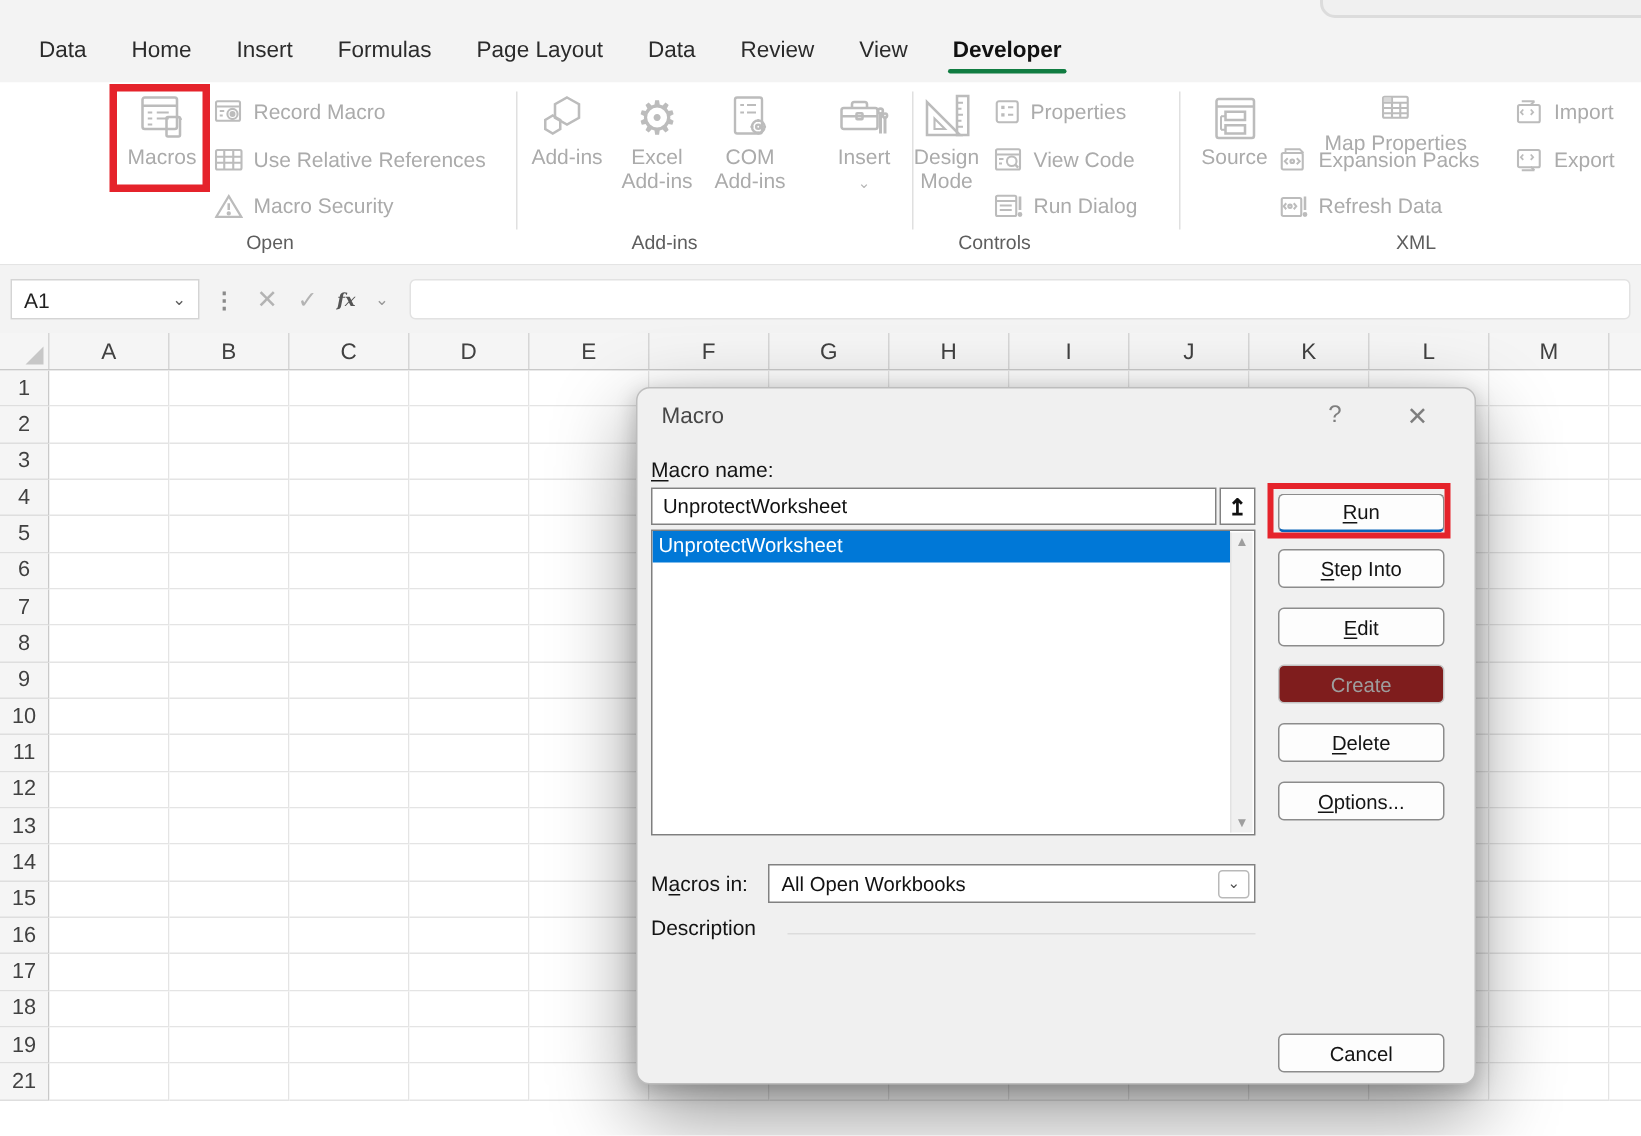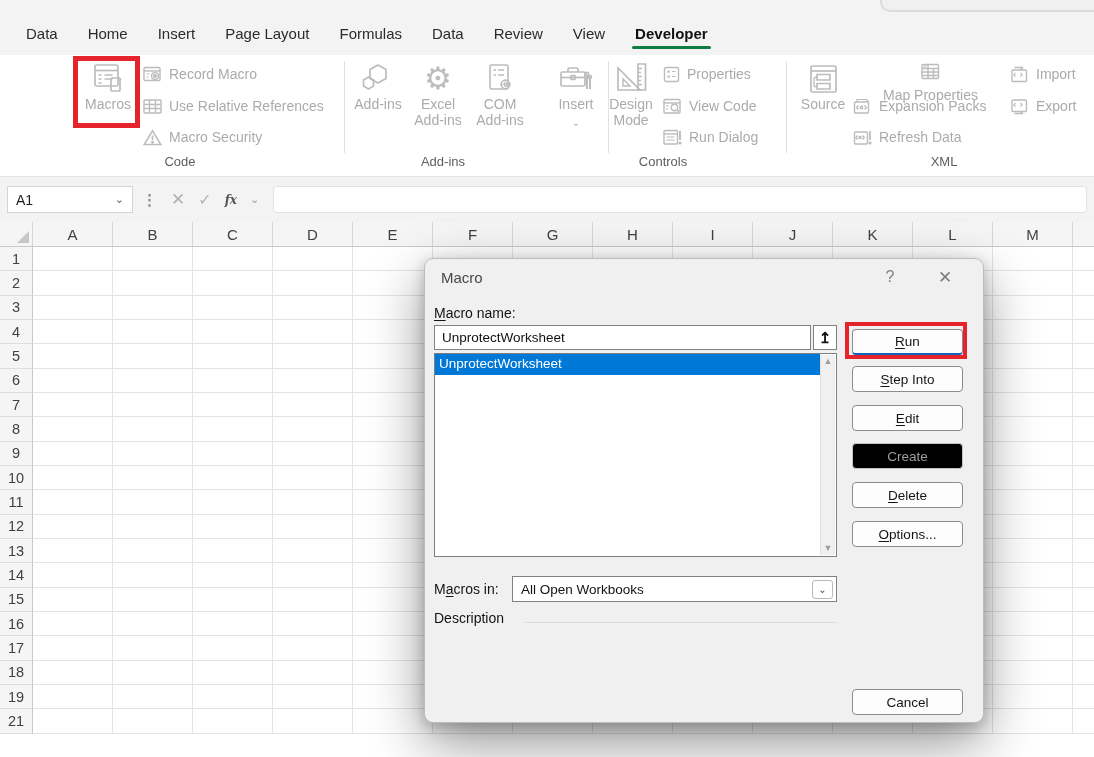--- a/index.html
+++ b/index.html
@@ -55,40 +55,40 @@
   .dlg-close { position:absolute; left:508px; top:8px; font-size:17px; color:#7e7e7e; width:24px; text-align:center; }
   .dlg-label { position:absolute; font-size:14px; color:#141414; }
   .namefield { position:absolute; left:9px; top:66px; width:377px; height:25px; background:#fff; border:1px solid #818181; font-size:13.5px; color:#111; padding:4px 7px; }
   .upload-btn { position:absolute; left:388px; top:66px; width:24px; height:25px; background:#fff; border:1px solid #818181; display:flex; align-items:center; justify-content:center; font-size:15px; font-weight:700; color:#111; }
   .macro-list { position:absolute; left:9px; top:94px; width:403px; height:204px; background:#fff; border:1px solid #7f7f7f; overflow:hidden; }
   .list-item-selected { height:21px; color:#fff; font-size:13.5px; padding:2px 0 0 4px; margin-right:16px; }
   .list-scrollbar { position:absolute; top:1px; right:1px; bottom:1px; width:15px; background:#f0f0f0; border-left:1px solid #e2e2e2; display:flex; flex-direction:column; justify-content:space-between; align-items:center; padding:2px 0; }
   .sb-arrow { color:#9e9e9e; font-size:9px; line-height:1; }
   .dlg-btn { position:absolute; left:427px; width:111px; height:26px; background:#fdfdfd; border:1px solid #8c8c8c; border-radius:4px; display:flex; align-items:center; justify-content:center; font-size:13.5px; color:#141414; }
   .dlg-btn.default { border-bottom:2px solid #0b64b8; }
-  .dlg-btn.disabled { color:#9e9e9e; border-color:#c3c3c3; background:#000000; }
+  .dlg-btn.disabled { color:#9e9e9e; border-color:#c3c3c3; background:#7f1d1d; }
   .dropdown { position:absolute; left:87px; top:317px; width:325px; height:26px; background:#fff; border:1px solid #818181; font-size:13.5px; color:#111; display:flex; align-items:center; padding-left:8px; }
   .dd-chev { position:absolute; right:3px; top:2.5px; width:21px; height:19px; border:1px solid #b9b9b9; border-radius:3px; display:flex; align-items:center; justify-content:center; font-size:10px; color:#4d4d4d; background:#fff; }
   .desc-line { position:absolute; left:100px; top:363px; width:312px; height:1px; background:#dcdcdc; }
 
   
   .hl-box { position:absolute; border-style:solid; z-index:20; }
   .hl-macros { left:73px; top:56px; width:67px; height:72px; border-width:5px; z-index:5; }
   .hl-run { left:845px; top:322px; width:122px; height:37px; border-width:4px; z-index:20; }
   u { text-decoration:underline; text-underline-offset:2px; }
 </style>
 </head>
 <body>
 
 <div class="tabbar">
   <div class="tab">Data</div>
   <div class="tab">Home</div>
   <div class="tab">Insert</div>
+  <div class="tab">Formulas</div>
   <div class="tab">Page Layout</div>
-  <div class="tab">Formulas</div>
   <div class="tab">Data</div>
   <div class="tab">Review</div>
   <div class="tab">View</div>
   <div class="tab active">
     <span>Developer</span>
     <span class="tab-underline" style="background-color: rgb(16, 124, 65);"></span>
   </div>
 </div>
 <div class="popup-fragment"></div>
 
@@ -130,21 +130,21 @@
   <div class="btn-small" style="left:143px; top:71px;">
     <span>
       <svg class="icon" width="19" height="17" viewBox="0 0 19 17" fill="none" stroke="#bcbcbc" stroke-width="1.5">
         <path d="M9.5 1.8L17.8 15.5H1.2z"></path>
         <path d="M9.5 6.5v4.5" stroke-width="1.7"></path>
         <circle cx="9.5" cy="13.2" r="0.7" fill="#bcbcbc"></circle>
       </svg>
     </span>
     <span>Macro Security</span>
   </div>
-  <div class="group-label" style="left:100px; width:160px;">Code</div>
+  <div class="group-label" style="left:100px; width:160px;">Open</div>
   <div class="vsep" style="left:344px;"></div>
 
   <div class="btn-large" style="left:352px; width:52px;">
     <span class="ic">
       <svg class="icon" width="34" height="31" viewBox="0 0 34 31" fill="none" stroke="#bcbcbc" stroke-width="1.7">
         <path d="M17 2l8 4.5v9L17 20l-8-4.5v-9z"></path>
         <path d="M7.5 14l5 3v6l-5 3-5-3v-6z"></path>
       </svg>
     </span>
     <span>Add-ins</span>

